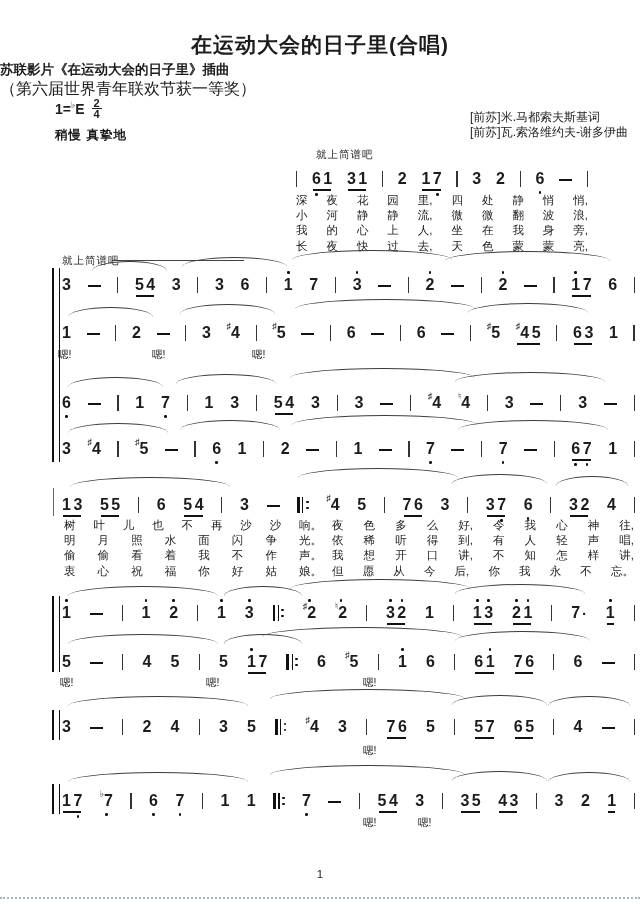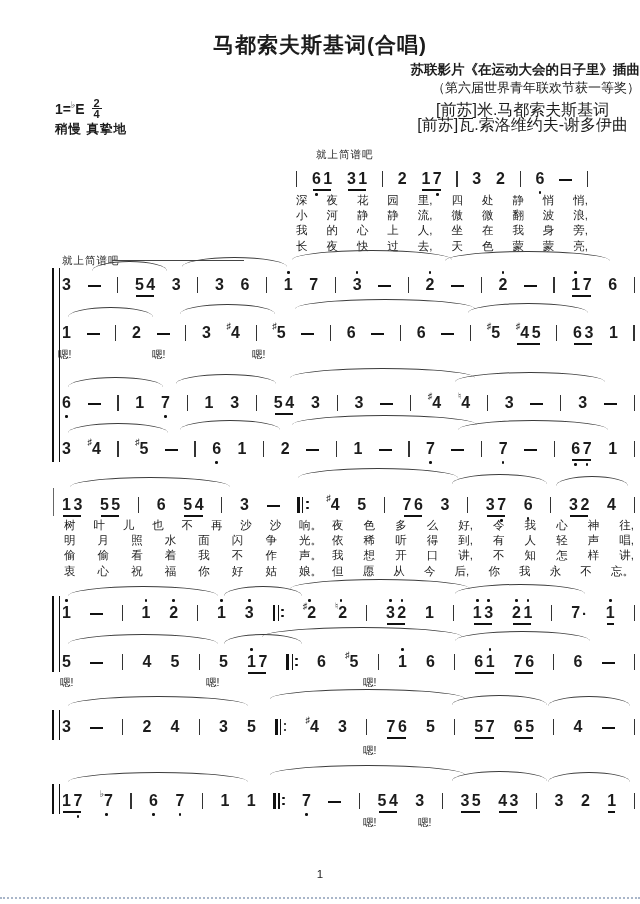--- a/index.html
+++ b/index.html
@@ -1,30 +1,30 @@
 <!DOCTYPE html>
 <html><head>
 <meta charset="utf-8">
 <style>
   html,body{margin:0;padding:0;background:#fff}
   .page{position:relative;width:640px;height:904px;background:#ffffff;overflow:hidden;
         font-family:"Liberation Sans","DejaVu Sans",sans-serif;color:#1c1c1c}
   .abs{position:absolute}
   .banner{left:8px;top:5px;font-size:11.5px;font-weight:bold;color:#d40000;letter-spacing:.5px}
   .title{left:0;top:31px;width:100%;text-align:center;font-size:21px;font-weight:bold;letter-spacing:1px}
-  .sub{left:0;width:100%;text-align:right}
+  .sub{left:0;width:100%;text-align:left}
   .sub1{top:61px;font-size:13.5px;font-weight:bold}
-  .sub2{top:79px;font-size:13px}
+  .sub2{top:79px;font-size:16px}
   .keyblock{left:55px;top:98px;display:flex;align-items:center;gap:7px;font-size:14px;font-weight:bold}
   .flat{font-size:9px;vertical-align:super;line-height:1}
   .timesig{display:inline-flex;flex-direction:column;align-items:center;font-size:11px;line-height:10px;font-weight:bold}
   .timesig i{font-style:normal}
   .timesig i:first-child{border-bottom:1px solid #1c1c1c;padding:0 2px}
-  .tempo{left:55px;top:121px;font-size:12.5px;font-weight:bold;letter-spacing:1px}
-  .credits{right:12px;top:102px;text-align:center;font-size:16px;line-height:15px}
+  .tempo{left:55px;top:127px;font-size:12.5px;font-weight:bold;letter-spacing:1px}
+  .credits{right:12px;top:110px;text-align:left;font-size:12px;line-height:15px}
   .seclabel{font-size:10.5px;letter-spacing:1px}
   
   .mline{display:flex;justify-content:space-between;align-items:flex-end;height:22px;font-weight:bold}
   .grp{position:relative;display:inline-flex;gap:2.5px}
   .grp.u::after{content:"";position:absolute;left:1px;right:1px;bottom:-2.5px;height:1.6px;background:#111}
   .d{position:relative;display:inline-flex;align-items:flex-start;font-size:16px;line-height:18px}
   .acc{font-size:9px;line-height:1;transform:translateY(-2px);font-weight:bold}
   .aug{align-self:center;font-size:15px;margin-left:2px;line-height:1}
   .hi{position:absolute;top:-5px;left:50%;width:2.6px;height:2.6px;margin-left:-1.3px;border-radius:50%;background:#111}
   .lo{position:absolute;bottom:-5.5px;left:50%;width:2.6px;height:2.6px;margin-left:-1.3px;border-radius:50%;background:#111}
@@ -44,21 +44,21 @@
   .lrow{display:flex;justify-content:space-between;font-size:11.5px;line-height:15.2px;height:15.2px;white-space:nowrap}
   .hum{font-size:10.5px}
   .pageno{left:0;top:868px;width:100%;text-align:center;font-size:11.5px}
   .botline{left:0;top:897px;width:640px;height:0;border-top:2px dotted #a9b6c9}
 </style>
 </head>
 <body>
 
 <div class="page">
 
-  <div class="abs title">马都索夫斯基词(合唱)</div>
+  <div class="abs title">在运动大会的日子里(合唱)</div>
   <div class="abs sub sub1">苏联影片《在运动大会的日子里》插曲</div>
   <div class="abs sub sub2">（第六届世界青年联欢节获一等奖）</div>
 
   <div class="abs keyblock">
     <span class="key"><span>1=</span><sup class="flat">♭</sup><span>E</span></span>
     <span class="timesig">
         <i>2</i>
         <i>4</i>
       </span>
   </div>

